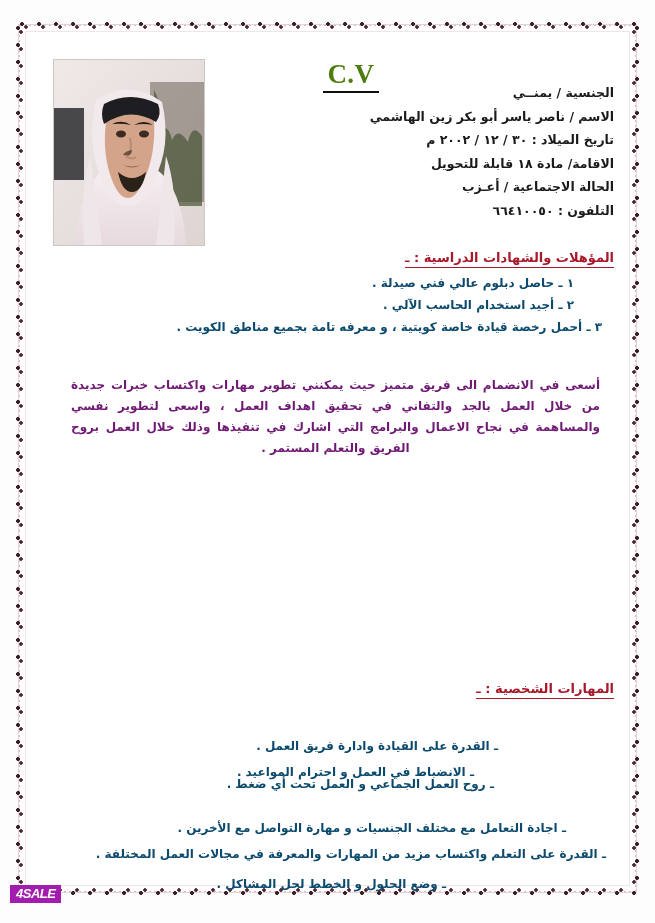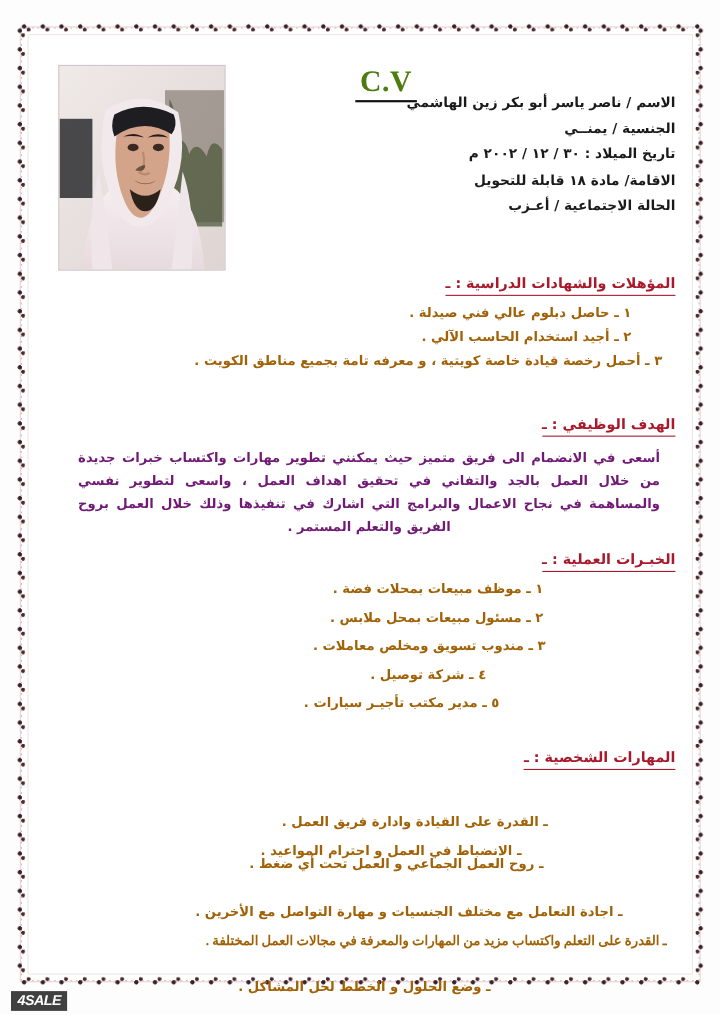--- a/index.html
+++ b/index.html
@@ -138,41 +138,41 @@
     display: inline-block;
     border-bottom: 1.5px solid #a8192b;
     padding-bottom: 2px;
     margin-bottom: 9px;
     direction: rtl;
   }
   .sec-head-wrap { text-align: right; }
   .item {
     font-size: 12px;
     font-weight: 700;
-    color: #a16207;
+    color: #0c4a6e;
     line-height: 1.0;
     margin-bottom: 10px;
     direction: rtl;
   }
   .para {
     font-size: 12px;
     font-weight: 700;
     color: #701a75;
     line-height: 1.75;
     direction: rtl;
     text-align: justify;
     text-align-last: center;
     padding: 0 14px;
   }
 
   .watermark {
     position: absolute;
     left: 10px;
-    bottom: 4px;
-    background: #404040;
+    bottom: 20px;
+    background: #a21caf;
     color: #ffffff;
     font-family: "Liberation Sans", sans-serif;
     font-weight: 700;
     font-style: italic;
     font-size: 13px;
     letter-spacing: -0.5px;
     padding: 2px 6px 3px 6px;
     direction: ltr;
     line-height: 1;
   }
@@ -221,63 +221,51 @@
           <path d="M76 78 q3 14 -3 19 q5 3 9 0" fill="none" stroke="#b98a6f" stroke-width="2"></path>
           <path d="M68 104 q10 5 20 0 q-10 7 -20 0 z" fill="#9c6352"></path>
           <path d="M64 112 q14 12 28 0 q-4 20 -14 20 q-10 0 -14 -20 z" fill="#2a2119"></path>
           <path d="M78 90 q-7 1 -9 5 q9 2 9 -5 z" fill="#2a2119" opacity="0.6"></path>
           <path d="M36 96 q-10 34 -6 89 l18 0 q-6 -52 -12 -89 z" fill="#efe6e9"></path>
           <path d="M112 96 q12 34 8 89 l-18 0 q6 -52 10 -89 z" fill="#efe6e9"></path>
         </svg>
       </div>
 
       <div class="personal">
+        <div class="line">الجنسية / يمنــي</div>
         <div class="line">الاسم / ناصر ياسر أبو بكر زين الهاشمي</div>
-        <div class="line">الجنسية / يمنــي</div>
         <div class="line">تاريخ الميلاد : ٣٠ / ١٢ / ٢٠٠٢ م</div>
         <div class="line">الاقامة/ مادة ١٨ قابلة للتحويل</div>
         <div class="line">الحالة الاجتماعية / أعـزب</div>
+        <div class="line">التلفون : ٦٦٤١٠٠٥٠</div>
       </div>
 
       <div class="section" style="top:222px;">
         <div class="sec-head-wrap">
           <div class="sec-head">المؤهلات والشهادات الدراسية : ـ</div>
         </div>
         <div class="item" style="padding-right:40px;">١ ـ حاصل دبلوم عالي فني صيدلة  .</div>
         <div class="item" style="padding-right:40px;">٢ ـ أجيد استخدام الحاسب الآلي  .</div>
         <div class="item" style="padding-right:12px;">٣ ـ  أحمل رخصة قيادة خاصة كويتية  ،  و  معرفه تامة بجميع مناطق الكويت  .</div>
       </div>
 
       <div class="section" style="top:350px;">
-        <div class="sec-head-wrap">
-          <div class="sec-head">الهدف الوظيفي : ـ</div>
-        </div>
         <div class="para">أسعى في الانضمام الى فريق متميز حيث يمكنني تطوير مهارات واكتساب خبرات جديدة من خلال العمل بالجد والتفاني في تحقيق اهداف العمل ، واسعى لتطوير نفسي والمساهمة في نجاح الاعمال والبرامج التي اشارك في تنفيذها وذلك خلال العمل بروح الفريق والتعلم المستمر .</div>
       </div>
 
-      <div class="section" style="top:473px;">
-        <div class="sec-head-wrap">
-          <div class="sec-head">الخبـرات العملية : ـ</div>
-        </div>
-        <div class="item" style="padding-right:120px;margin-bottom:14px;">١ ـ  موظف مبيعات بمحلات فضة  .</div>
-        <div class="item" style="padding-right:120px;margin-bottom:14px;">٢ ـ مسئول مبيعات بمحل  ملابس  .</div>
-        <div class="item" style="padding-right:118px;margin-bottom:14px;">٣ ـ مندوب تسويق ومخلص معاملات .</div>
-        <div class="item" style="padding-right:172px;margin-bottom:14px;">٤ ـ شركة توصيل  .</div>
-        <div class="item" style="padding-right:160px;margin-bottom:0;">٥ ـ مدير مكتب تأجيـر سيارات .</div>
-      </div>
 
       <div class="section" style="top:653px;">
         <div class="sec-head-wrap">
           <div class="sec-head">المهارات الشخصية : ـ</div>
         </div>
         <div class="item" style="padding-right:116px;margin-bottom:14px;margin-top:32px;">ـ القدرة  على القيادة  وادارة  فريق العمل  .</div>
         <div class="item" style="padding-right:140px;margin-bottom:0;">ـ الانضباط في العمل و  احترام المواعيد .</div>
         <div class="item" style="padding-right:120px;margin-bottom:32px;">ـ  روح العمل الجماعي و  العمل تحت  أي ضغط .</div>
         <div class="item" style="padding-right:48px;margin-bottom:14px;">ـ اجادة التعامل مع مختلف الجنسيات و مهارة التواصل مع الأخرين .</div>
-        <div class="item" style="padding-right:8px;margin-bottom:30px;font-family:Liberation Serif, serif;">ـ  القدرة على التعلم واكتساب مزيد من المهارات والمعرفة في مجالات العمل المختلفة  .</div>
+        <div class="item" style="padding-right:8px;margin-bottom:18px;">ـ  القدرة على التعلم واكتساب مزيد من المهارات والمعرفة في مجالات العمل المختلفة  .</div>
         <div class="item" style="padding-right:168px;margin-bottom:16px;">ـ  وضع الحلول و الخطط لحل المشاكل .</div>
       </div>
 
     </div>
   </div>
 
   <div class="watermark">4SALE</div>
 </div>
 
 </body></html>

